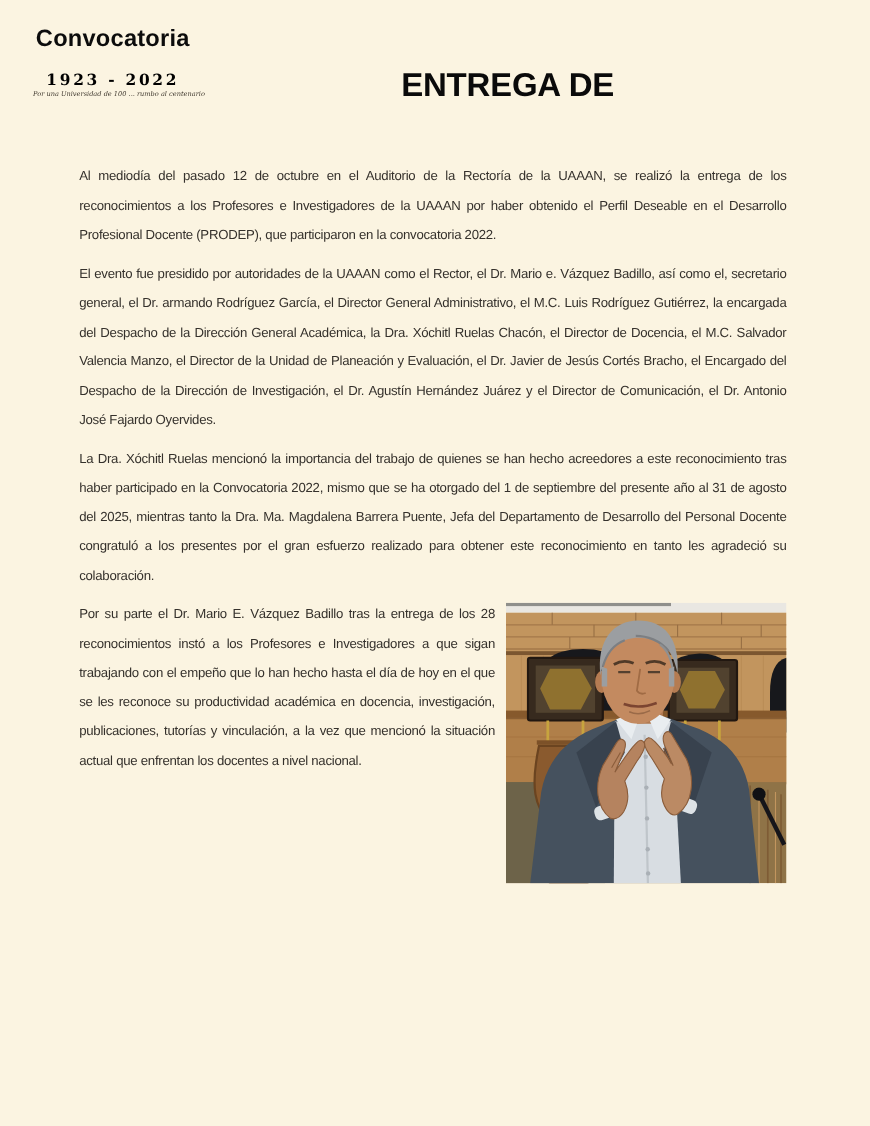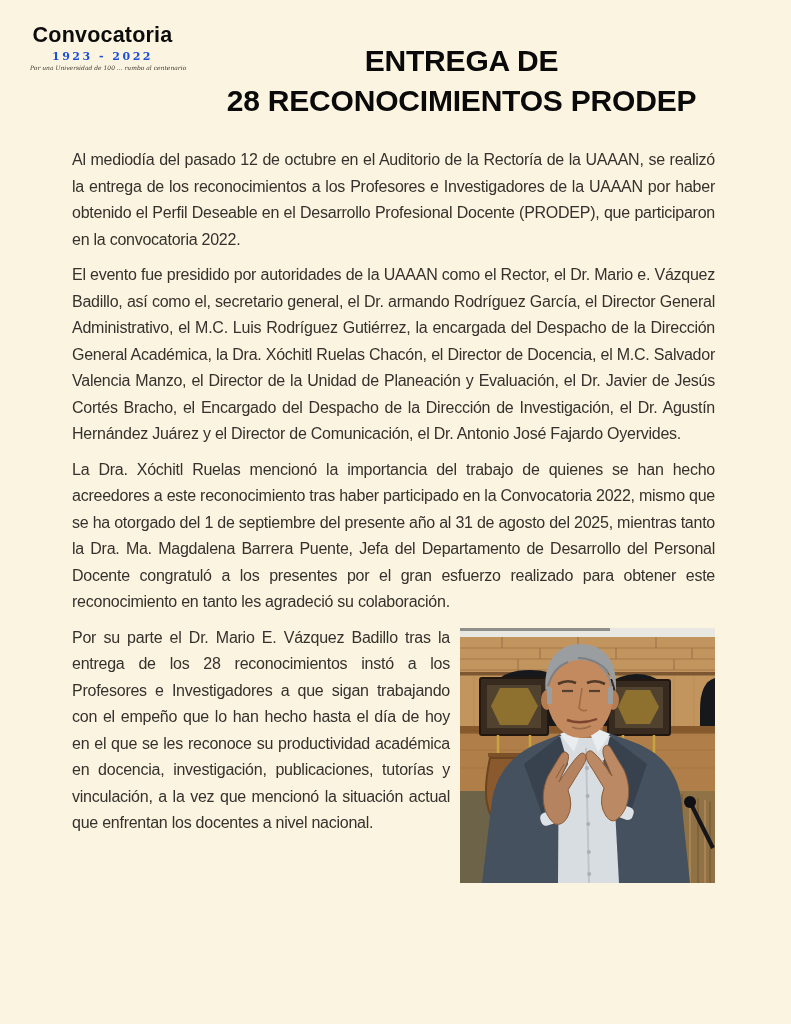--- a/index.html
+++ b/index.html
@@ -24,41 +24,41 @@
     letter-spacing:-12px;padding-right:12px;
     color:#c79318;
     text-shadow:3px 3px 2px rgba(92,62,6,.6),-1px -1px 0 #ecd27c;
   }
   .logo-word{
     font-weight:700;font-size:21.5px;letter-spacing:.2px;
     margin-top:3px;color:#0c0c0c;
   }
   .logo-years{
     font-family:"DejaVu Serif",serif;font-weight:700;
-    font-size:11px;letter-spacing:2.5px;margin-top:4px;color:#1d4ed8;
+    font-size:14px;letter-spacing:2.5px;margin-top:19px;color:#000000;
   }
   .logo-tagline{
     font-family:"DejaVu Serif",serif;font-style:italic;
     font-size:6px;margin-top:3px;color:#3f382e;white-space:nowrap;
   }
 
   
   .title{
     position:absolute;left:172px;right:40px;top:41px;
-    margin:0;text-align:center;
+    margin:17px;text-align:center;
     font-size:30px;line-height:40px;font-weight:700;
     color:#0a0a0a;letter-spacing:-.2px;
   }
   .title-line{display:block;}
 
   
   .content{
     position:absolute;left:72px;top:147px;width:643px;
     color:#35312c;
-    font-size:16px;line-height:26.5px;
+    font-size:12px;line-height:26.5px;
     text-align:justify;letter-spacing:-.25px;
   }
   .content p{margin:0 0 9px 0;}
 
   .photo-wrap{
     float:right;display:block;
     width:255px;height:255px;
     margin:3px 0 5px 10px;
   }
   .photo-wrap svg{display:block;}
@@ -69,21 +69,20 @@
 <div class="page">
 
   <div class="logo">
     <div class="logo-word">Convocatoria</div>
     <div class="logo-years">1923 - 2022</div>
     <div class="logo-tagline">Por una Universidad de 100 ... rumbo al centenario</div>
   </div>
 
   <h1 class="title">
     <span class="title-line">ENTREGA DE</span>
-    <span class="title-line">28 RECONOCIMIENTOS PRODEP</span>
   </h1>
 
   <div class="content">
     <p>Al mediodía del pasado 12 de octubre en el Auditorio de la Rectoría de la UAAAN, se realizó la entrega de los reconocimientos a los Profesores e Investigadores de la UAAAN por haber obtenido el Perfil Deseable en el Desarrollo Profesional Docente (PRODEP), que participaron en la convocatoria 2022.</p>
     <p>El evento fue presidido por autoridades de la UAAAN como el Rector, el Dr. Mario e. Vázquez Badillo, así como el, secretario general, el Dr. armando Rodríguez García, el Director General Administrativo, el M.C. Luis Rodríguez Gutiérrez, la encargada del Despacho de la Dirección General Académica, la Dra. Xóchitl Ruelas Chacón, el Director de Docencia, el M.C. Salvador Valencia Manzo, el Director de la Unidad de Planeación y Evaluación, el Dr. Javier de Jesús Cortés Bracho, el Encargado del Despacho de la Dirección de Investigación, el Dr. Agustín Hernández Juárez y el Director de Comunicación, el Dr. Antonio José Fajardo Oyervides.</p>
     <p>La Dra. Xóchitl Ruelas mencionó la importancia del trabajo de quienes se han hecho acreedores a este reconocimiento tras haber participado en la Convocatoria 2022, mismo que se ha otorgado del 1 de septiembre del presente año al 31 de agosto del 2025, mientras tanto la Dra. Ma. Magdalena Barrera Puente, Jefa del Departamento de Desarrollo del Personal Docente congratuló a los presentes por el gran esfuerzo realizado para obtener este reconocimiento en tanto les agradeció su colaboración.</p>
     <p>
       <span class="photo-wrap" role="img" aria-label="Fotografía del Dr. Mario E. Vázquez Badillo hablando frente a la mesa con reconocimientos en el Auditorio de la Rectoría">
 
         <svg viewBox="0 0 255 255" width="255" height="255" aria-hidden="true">

